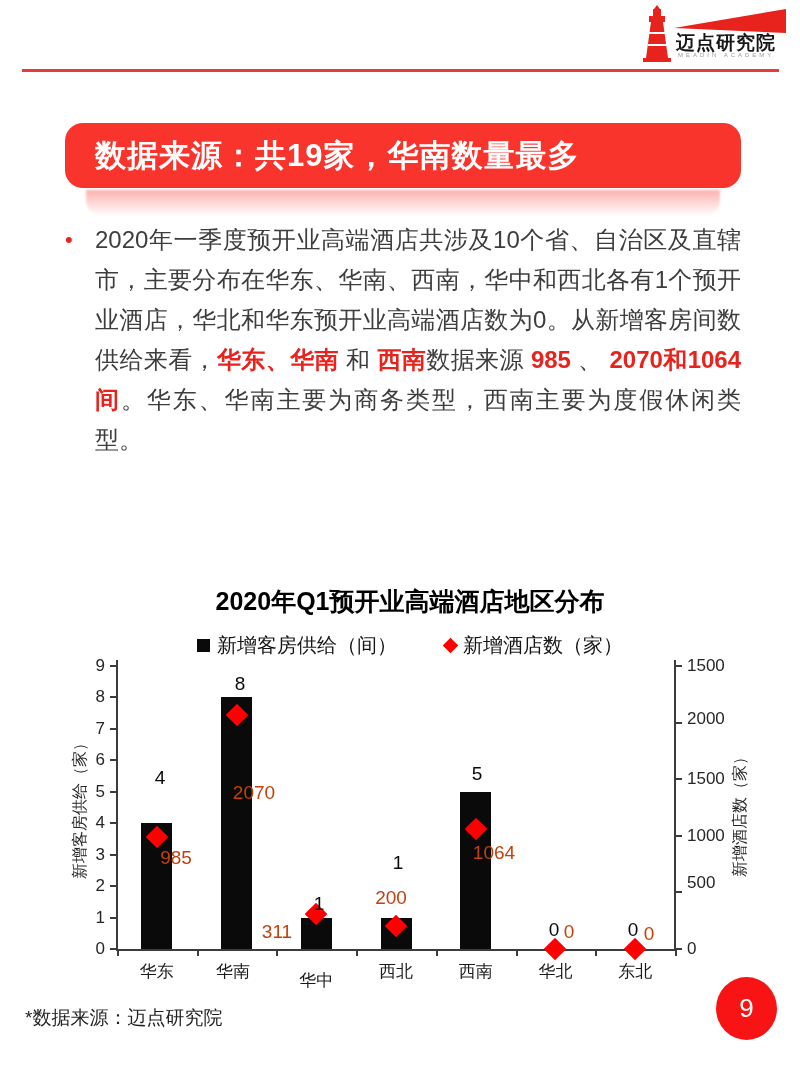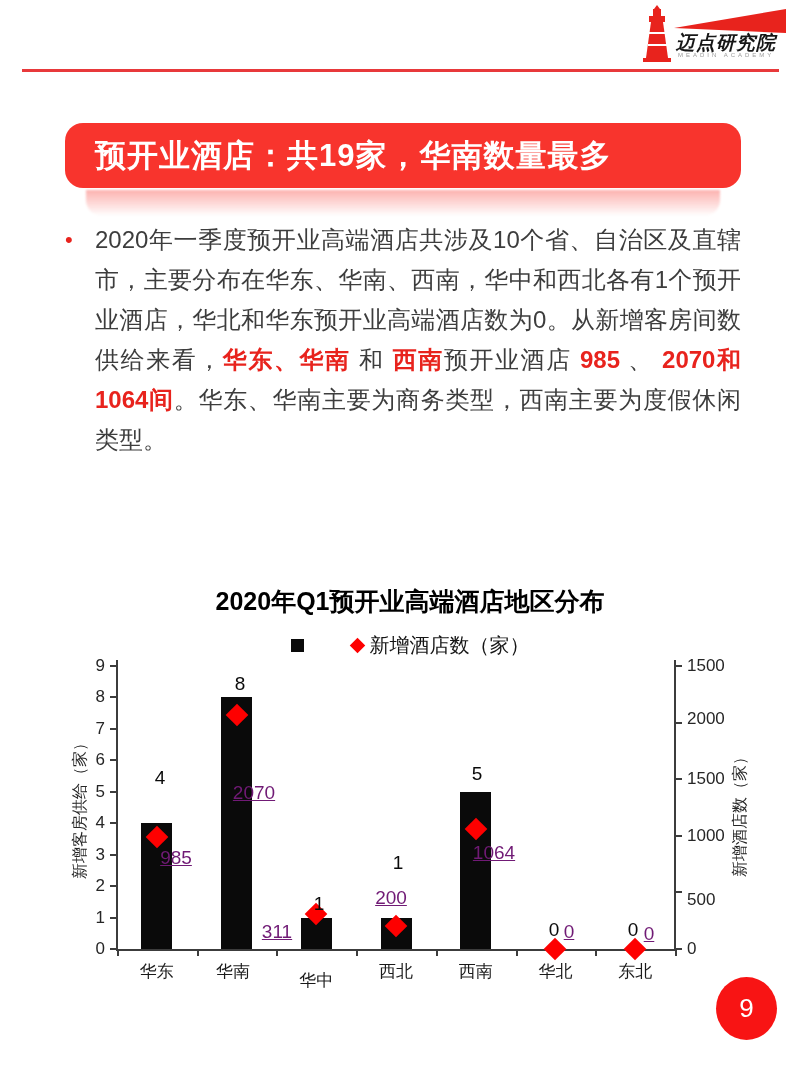--- a/index.html
+++ b/index.html
@@ -2,21 +2,21 @@
 <html><head>
 <meta charset="utf-8">
 <style>
   html,body{margin:0;padding:0;background:#fff;}
   .page{position:relative;width:800px;height:1066px;background:#fff;overflow:hidden;
         font-family:"Liberation Sans","DejaVu Sans",sans-serif;color:#3d3d3d;}
 
   
   .logo{position:absolute;right:12px;top:5px;width:148px;height:58px;}
   .logo svg{position:absolute;left:0;top:0;}
-  .logo-title{position:absolute;left:36px;top:25px;font-size:19px;font-weight:bold;color:#171717;letter-spacing:1px;white-space:nowrap;font-style:italic;}
+  .logo-title{position:absolute;left:36px;top:25px;font-size:19px;font-weight:bold;color:#171717;letter-spacing:1px;white-space:nowrap;}
   .logo-sub{position:absolute;left:38px;top:47px;font-size:6px;color:#9a9a9a;letter-spacing:3px;white-space:nowrap;}
   .header-rule{position:absolute;left:22px;top:69px;width:757px;height:3px;background:#e8393b;}
 
   
   .banner{position:absolute;left:65px;top:123px;width:676px;height:65px;background:#f8342d;
           border-radius:18px;color:#fff;font-size:31px;font-weight:bold;letter-spacing:1px;
           display:flex;align-items:center;padding-left:30px;box-sizing:border-box;}
   .banner-reflection{position:absolute;left:86px;top:190px;width:634px;height:26px;
           background:linear-gradient(to bottom,rgba(248,52,45,.38),rgba(248,52,45,0));
           border-radius:0 0 16px 16px;filter:blur(1px);}
@@ -38,21 +38,21 @@
   .lg-square{width:13px;height:13px;background:#0a0a0a;display:inline-block;}
   .lg-diamond{width:11px;height:11px;background:#fe0000;display:inline-block;transform:rotate(45deg);}
   .axis-line{position:absolute;background:#3c3c3c;}
   .tick-label{position:absolute;font-size:17px;color:#262626;}
   .tick-mark{position:absolute;background:#3c3c3c;}
   .bar{position:absolute;background:#0a0a0a;}
   .diamond{position:absolute;width:16px;height:16px;background:#fe0000;
           transform:translate(-50%,-50%) rotate(45deg);}
   .dlabel{position:absolute;transform:translate(-50%,-50%);font-size:19px;white-space:nowrap;}
   .dlabel.black{color:#0a0a0a;}
-  .dlabel.red{color:#701a75;text-decoration:underline;}
+  .dlabel.red{color:#c2410c;}
   .cat{position:absolute;transform:translateX(-50%);top:375px;font-size:17px;color:#1a1a1a;
           font-family:"Liberation Serif","DejaVu Serif",serif;white-space:nowrap;}
   .yaxis-title{position:absolute;width:200px;height:20px;text-align:center;font-size:16px;
           color:#262626;transform:rotate(-90deg);white-space:nowrap;}
 
   
   .footer-source{position:absolute;left:25px;top:1005px;font-size:19px;color:#1f1f1f;}
   .page-number{position:absolute;left:716px;top:977px;width:61px;height:63px;border-radius:50%;
           background:#f81414;color:#fff;font-size:26px;display:flex;align-items:center;justify-content:center;}
 </style>
@@ -70,32 +70,33 @@
       <polygon points="17,0 20,4 14,4" fill="#e8231d"></polygon>
       <rect x="3" y="53" width="28" height="4" fill="#e8231d"></rect>
       <rect x="9" y="27" width="17" height="2" fill="#ffffff"></rect>
       <rect x="8" y="39" width="19" height="2" fill="#ffffff"></rect>
     </svg>
     <div class="logo-title">迈点研究院</div>
     <div class="logo-sub">MEADIN ACADEMY</div>
   </div>
   <div class="header-rule"></div>
 
-  <div class="banner">预开业酒店：共19家，华南数量最多</div>
+  <div class="banner">数据来源：共19家，华南数量最多</div>
   <div class="banner-reflection"></div>
 
   <ul class="bullets" id="bullet-list">
-      <li><span>2020年一季度预开业高端酒店共涉及10个省、自治区及直辖市，主要分布在华东、华南、西南，华中和西北各有1个预开业酒店，华北和华东预开业高端酒店数为0。从新增客房间数供给来看，</span><span class="em">华东、华南</span><span> 和 </span><span class="em">西南</span><span>预开业酒店 </span><span class="em">985</span><span> 、 </span><span class="em">2070和1064间</span><span>。华东、华南主要为商务类型，西南主要为度假休闲类型。</span></li>
+      <li><span>2020年一季度预开业高端酒店共涉及10个省、自治区及直辖市，主要分布在华东、华南、西南，华中和西北各有1个预开业酒店，华北和华东预开业高端酒店数为0。从新增客房间数供给来看，</span><span class="em">华东、华南</span><span> 和 </span><span class="em">西南</span><span>数据来源 </span><span class="em">985</span><span> 、 </span><span class="em">2070和1064间</span><span>。华东、华南主要为商务类型，西南主要为度假休闲类型。</span></li>
     </ul>
 
   <div class="chart" id="chart">
     <div class="chart-title">2020年Q1预开业高端酒店地区分布</div>
     <div class="legend" id="legend">
         <div class="legend-item">
           <span class="lg-square"></span>
+          <span>新增客房供给（间）</span>
         </div>
         <div class="legend-item">
           <span class="lg-diamond"></span>
           <span>新增酒店数（家）</span>
         </div>
       </div>
   <div class="axis-line" style="left: 56px; top: 75px; width: 2px; height: 291px;"></div>
       <div class="axis-line" style="left: 614px; top: 75px; width: 2px; height: 291px;"></div>
       <div class="axis-line" style="left: 57px; top: 364px; width: 558px; height: 2px;"></div>
       <div class="tick-label" style="left: 5px; top: 354px; width: 40px; text-align: right;">0</div>
@@ -113,21 +114,21 @@
       <div class="tick-label" style="left: 5px; top: 165.333px; width: 40px; text-align: right;">6</div>
       <div class="tick-mark" style="left: 50px; top: 174.333px; width: 7px; height: 2px;"></div>
       <div class="tick-label" style="left: 5px; top: 133.889px; width: 40px; text-align: right;">7</div>
       <div class="tick-mark" style="left: 50px; top: 142.889px; width: 7px; height: 2px;"></div>
       <div class="tick-label" style="left: 5px; top: 102.444px; width: 40px; text-align: right;">8</div>
       <div class="tick-mark" style="left: 50px; top: 111.444px; width: 7px; height: 2px;"></div>
       <div class="tick-label" style="left: 5px; top: 71px; width: 40px; text-align: right;">9</div>
       <div class="tick-mark" style="left: 50px; top: 80px; width: 7px; height: 2px;"></div>
       <div class="tick-label" style="left: 627px; top: 354px; width: 54px;">0</div>
       <div class="tick-mark" style="left: 615px; top: 363px; width: 7px; height: 2px;"></div>
-      <div class="tick-label" style="left: 627px; top: 305px; width: 54px;">500</div>
+      <div class="tick-label" style="left: 627px; top: 288px; width: 54px;">500</div>
       <div class="tick-mark" style="left: 615px; top: 306.4px; width: 7px; height: 2px;"></div>
       <div class="tick-label" style="left: 627px; top: 240.8px; width: 54px;">1000</div>
       <div class="tick-mark" style="left: 615px; top: 249.8px; width: 7px; height: 2px;"></div>
       <div class="tick-label" style="left: 627px; top: 184.2px; width: 54px;">1500</div>
       <div class="tick-mark" style="left: 615px; top: 193.2px; width: 7px; height: 2px;"></div>
       <div class="tick-label" style="left: 627px; top: 124px; width: 54px;">2000</div>
       <div class="tick-mark" style="left: 615px; top: 136.6px; width: 7px; height: 2px;"></div>
       <div class="tick-label" style="left: 627px; top: 71px; width: 54px;">1500</div>
       <div class="tick-mark" style="left: 615px; top: 80px; width: 7px; height: 2px;"></div>
       <div class="tick-mark" style="left: 57px; top: 364px; width: 2px; height: 7px;"></div>
@@ -168,15 +169,16 @@
       <div class="dlabel red" style="left: 194px; top: 208px;">2070</div>
       <div class="dlabel red" style="left: 217px; top: 347px;">311</div>
       <div class="dlabel red" style="left: 331px; top: 313px;">200</div>
       <div class="dlabel red" style="left: 434px; top: 268px;">1064</div>
       <div class="dlabel red" style="left: 509px; top: 347px;">0</div>
       <div class="dlabel red" style="left: 589px; top: 349px;">0</div>
       <div class="yaxis-title" style="left: -80px; top: 212px;">新增客房供给（家）</div>
       <div class="yaxis-title" style="left: 580px; top: 218px;">新增酒店数（家）</div>
     </div>
 
+  <div class="footer-source">*数据来源：迈点研究院</div>
   <div class="page-number">9</div>
 
 </div>
 
 </body></html>

